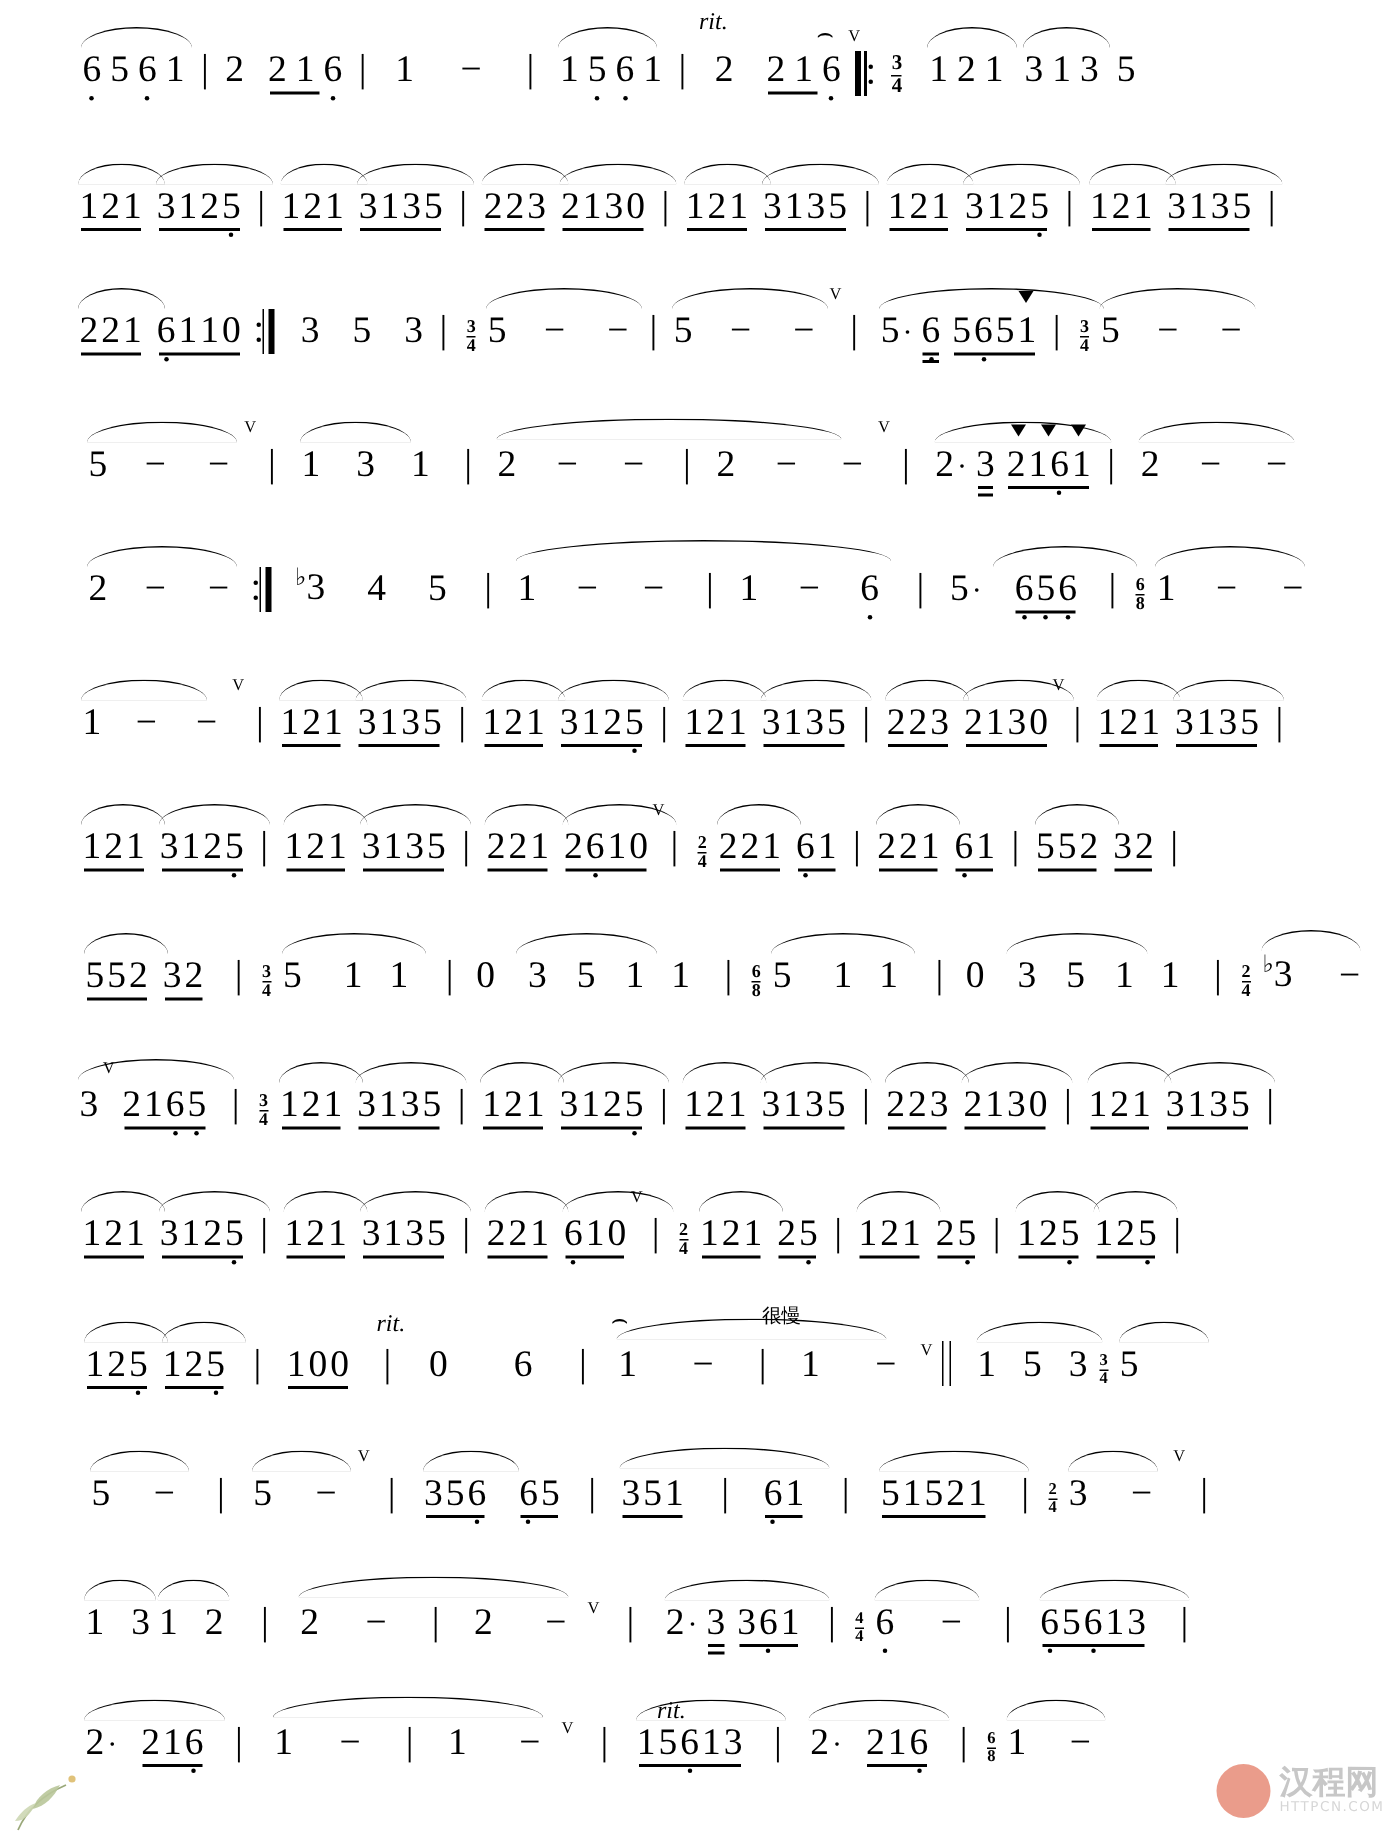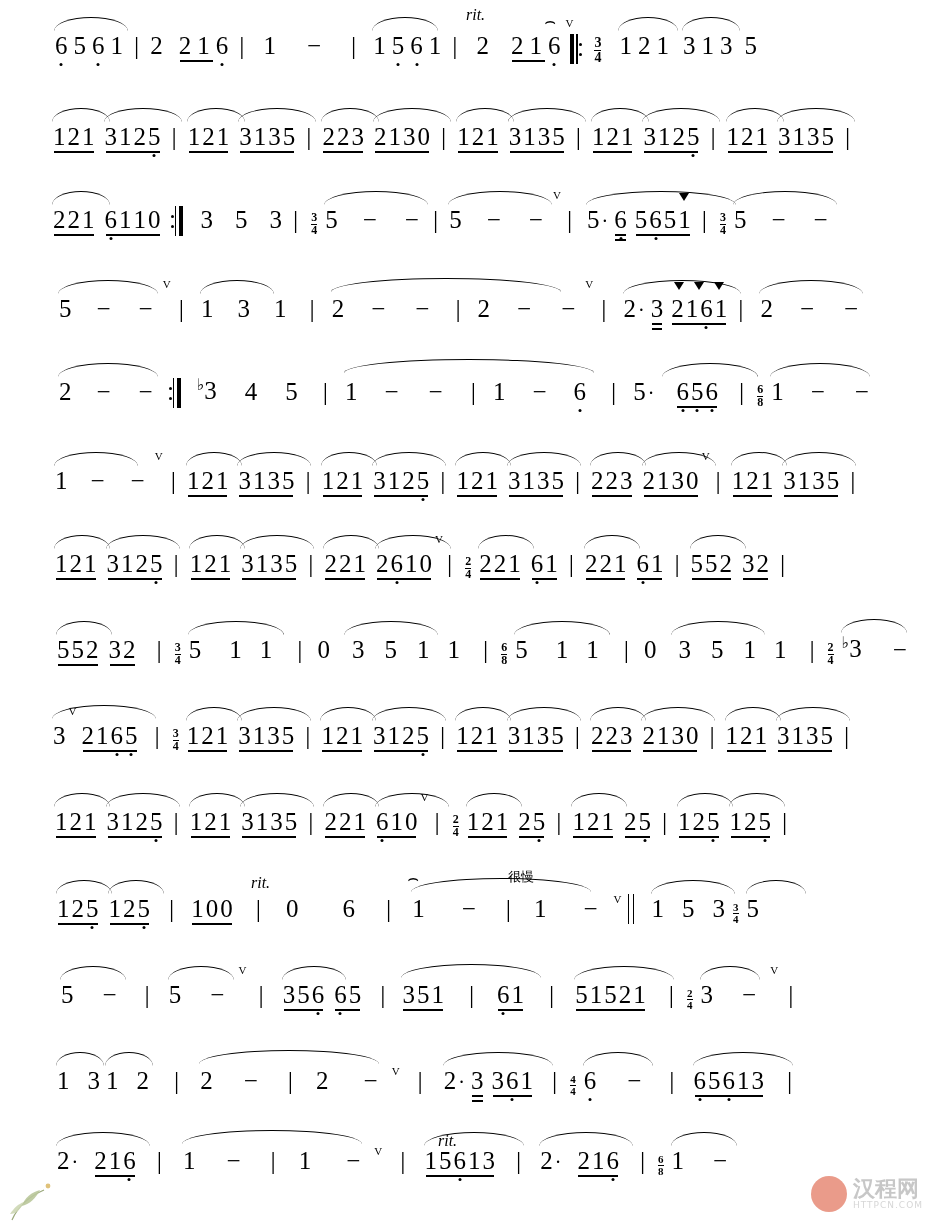--- a/index.html
+++ b/index.html
@@ -568,21 +568,21 @@
     <div class="rowinner">
       <div style="position:absolute;left:14px;bottom:22px;">
         <span class="grp"><span class="slur" style="left:0;width:66px;top:-16px;"></span>
           <span class="tok num">5</span><span class="tok dash" style="margin-left:24px;">−</span></span>
         <span class="tok bar" style="margin-left:14px;">|</span>
         <span class="grp" style="margin-left:8px;"><span class="slur" style="left:0;width:66px;top:-16px;"></span>
           <span class="tok num">5</span><span class="tok dash" style="margin-left:24px;">−</span><span class="vmark" style="right:-18px;top:-18px;">V</span></span>
         <span class="tok bar" style="margin-left:20px;">|</span>
         <span class="grp" style="margin-left:8px;"><span class="slur" style="left:0;width:64px;top:-16px;"></span><span class="beam" style="left:2px;right:2px;"></span>
           <span class="tok num">3</span><span class="tok num">5</span><span class="tok num dot-below">6</span></span>
-        <span class="grp" style="margin-left:4px;"><span class="beam" style="left:2px;right:2px;"></span>
+        <span class="grp" style="margin-left:16px;"><span class="beam" style="left:2px;right:2px;"></span>
           <span class="tok num dot-below">6</span><span class="tok num">5</span></span>
         <span class="tok bar" style="margin-left:8px;">|</span>
         <span class="grp" style="margin-left:6px;"><span class="slur" style="left:0;width:140px;top:-18px;"></span><span class="beam" style="left:2px;right:2px;"></span>
           <span class="tok num">3</span><span class="tok num">5</span><span class="tok num">1</span></span>
         <span class="tok bar" style="margin-left:14px;">|</span>
         <span class="grp" style="margin-left:12px;"><span class="beam" style="left:2px;right:2px;"></span>
           <span class="tok num dot-below">6</span><span class="tok num">1</span></span>
         <span class="tok bar" style="margin-left:14px;">|</span>
         <span class="grp" style="margin-left:10px;"><span class="slur" style="left:0;width:100px;top:-16px;"></span><span class="beam" style="left:2px;right:2px;"></span>
           <span class="tok num">5</span><span class="tok num">1</span><span class="tok num">5</span><span class="tok num">2</span><span class="tok num">1</span></span>

